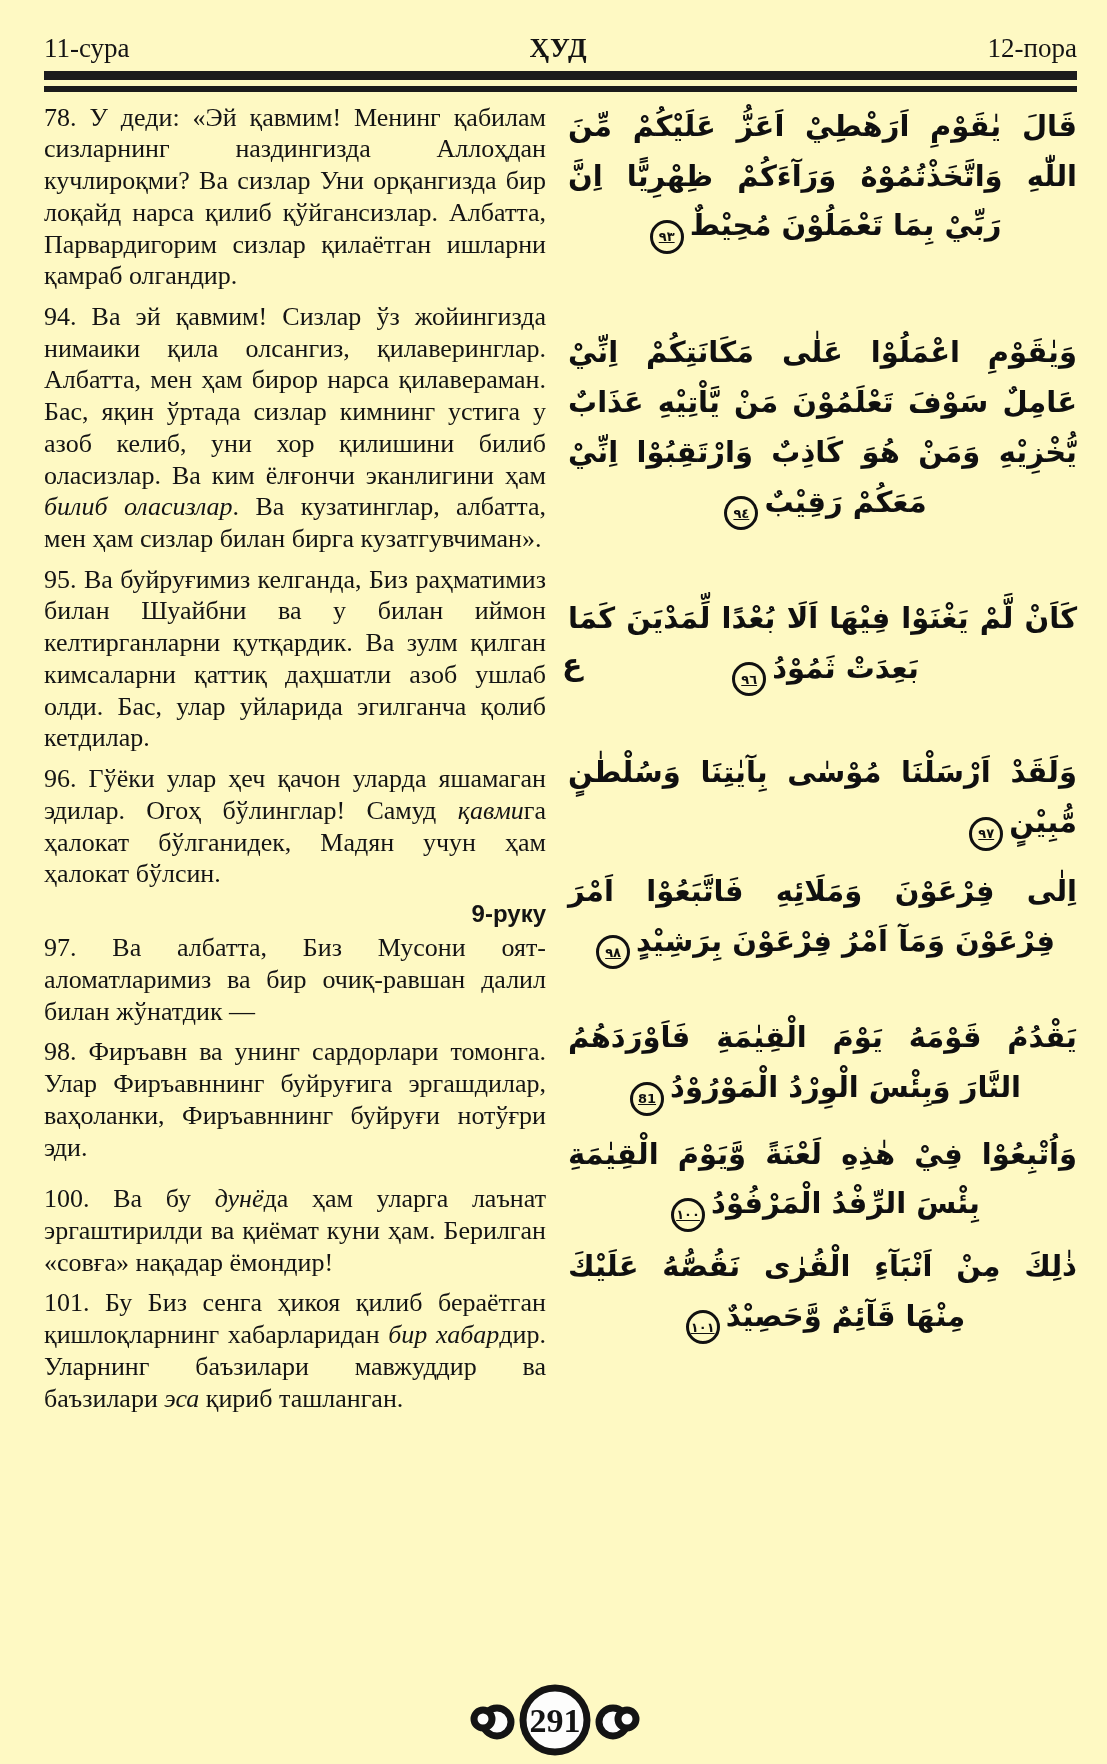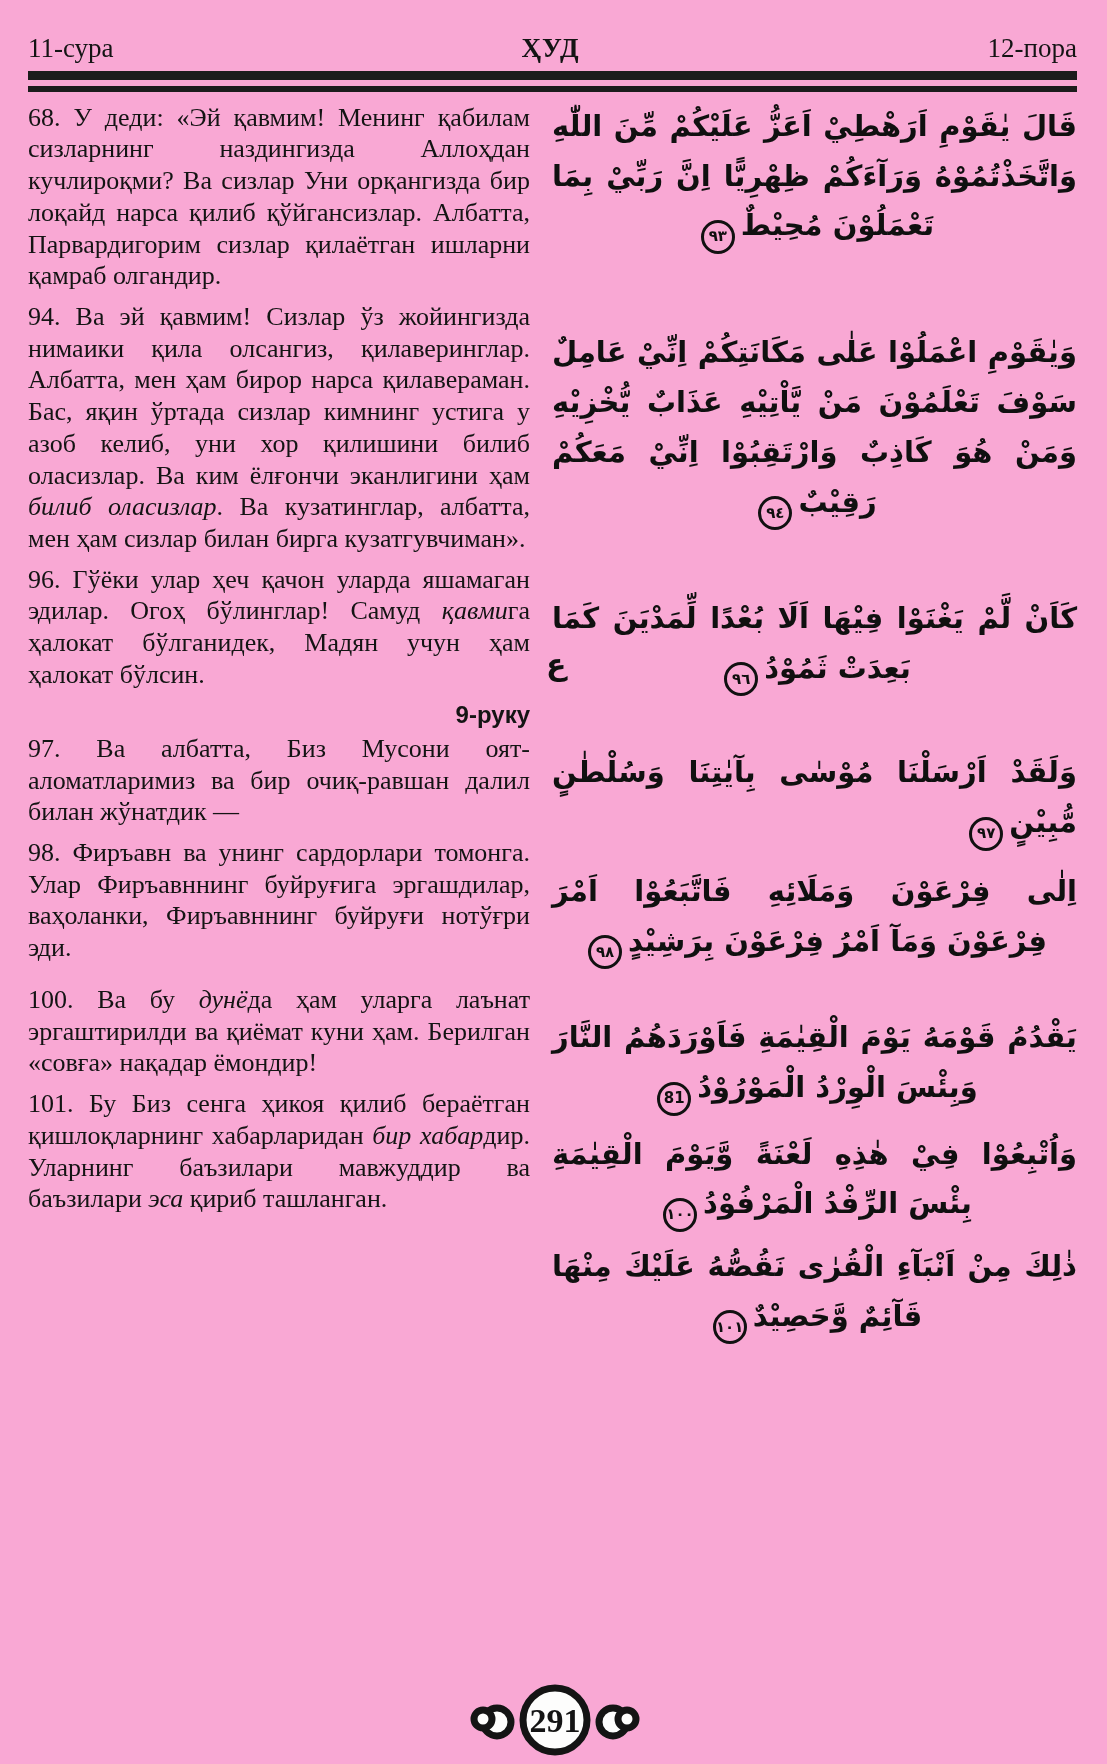--- a/index.html
+++ b/index.html
@@ -1,23 +1,23 @@
 <!DOCTYPE html>
 <html><head>
 <meta charset="utf-8">
 <style>
   html,body { margin:0; padding:0; background:#e8e8e8; }
   .page {
     position:relative;
     width:1107px; height:1764px;
     margin:0 auto;
-    background:#f9a8d4;
+    background:#fef9c3;
     color:#141414;
     box-sizing:border-box;
-    padding:34px 30px 0 28px;
+    padding:34px 30px 0 44px;
     overflow:hidden;
     font-family:"Liberation Serif", serif;
   }
   
   .hdr {
     display:flex; justify-content:space-between; align-items:flex-end;
     font-size:27px; line-height:1.1;
   }
   .hdr .c { font-weight:bold; letter-spacing:1px; }
   .rule {
@@ -61,24 +61,25 @@
   .mb95 { margin-bottom:4px; }
   .mb96 { margin-bottom:52px; }
   .mb97 { margin-bottom:16px; }
   .mb98 { margin-bottom:44px; }
   .mb99 { margin-bottom:14px; }
   .mb100 { margin-bottom:10px; }
   .vnum {
     display:inline-flex; align-items:center; justify-content:center;
     width:34px; height:34px; box-sizing:border-box;
     border:3.5px solid #111; border-radius:50%;
-    font-size:15px; line-height:1;
+    font-size:13px; line-height:1;
     vertical-align:-6px;
     margin:0 6px;
     letter-spacing:0;
+    text-decoration:underline;
   }
   .ruku-mark {
     position:absolute;
     left:-6px; bottom:16px;
     font-size:30px; line-height:1;
   }
   
   .pagenum {
     position:absolute;
     left:450px; top:1682px;
@@ -99,22 +100,23 @@
   <div class="hdr">
     <span>11-сура</span>
     <span class="c">ҲУД</span>
     <span>12-пора</span>
   </div>
   <div class="rule"></div>
 
   <div class="content">
 
     <div class="col-uz">
-      <p><span>68. У деди: «Эй қавмим! Менинг қабилам сизларнинг наздингизда Аллоҳдан кучлироқми? Ва сизлар Уни орқангизда бир лоқайд нарса қилиб қўйгансизлар. Албатта, Парвардигорим сизлар қилаётган ишларни қамраб олгандир.</span></p>
+      <p><span>78. У деди: «Эй қавмим! Менинг қабилам сизларнинг наздингизда Аллоҳдан кучлироқми? Ва сизлар Уни орқангизда бир лоқайд нарса қилиб қўйгансизлар. Албатта, Парвардигорим сизлар қилаётган ишларни қамраб олгандир.</span></p>
       <p><span>94. Ва эй қавмим! Сизлар ўз жойингизда нимаики қила олсангиз, қилаверинглар. Албатта, мен ҳам бирор нарса қилавераман. Бас, яқин ўртада сизлар кимнинг устига у азоб келиб, уни хор қилишини билиб оласизлар. Ва ким ёлғончи эканлигини ҳам </span><i>билиб оласизлар</i><span>. Ва кузатинглар, албатта, мен ҳам сизлар билан бирга кузатгувчиман».</span></p>
+      <p><span>95. Ва буйруғимиз келганда, Биз раҳматимиз билан Шуайбни ва у билан иймон келтирганларни қутқардик. Ва зулм қилган кимсаларни қаттиқ даҳшатли азоб ушлаб олди. Бас, улар уйларида эгилганча қолиб кетдилар.</span></p>
       <p><span>96. Гўёки улар ҳеч қачон уларда яшамаган эдилар. Огоҳ бўлинглар! Самуд </span><i>қавми</i><span>га ҳалокат бўлганидек, Мадян учун ҳам ҳалокат бўлсин.</span></p>
       <div class="ruku">9-руку</div>
       <p><span>97. Ва албатта, Биз Мусони оят-аломатларимиз ва бир очиқ-равшан далил билан жўнатдик —</span></p>
       <p><span>98. Фиръавн ва унинг сардорлари томонга. Улар Фиръавннинг буйруғига эргашдилар, ваҳоланки, Фиръавннинг буйруғи нотўғри эди.</span></p>
       <p class="sp"><span>100. Ва бу </span><i>дунё</i><span>да ҳам уларга лаънат эргаштирилди ва қиёмат куни ҳам. Берилган «совға» нақадар ёмондир!</span></p>
       <p><span>101. Бу Биз сенга ҳикоя қилиб бераётган қишлоқларнинг хабарларидан </span><i>бир хабар</i><span>дир. Уларнинг баъзилари мавжуддир ва баъзилари </span><i>эса</i><span> қириб ташланган.</span></p>
     </div>
 
     <div class="col-ar">
       <p class="ab mb93"><span>قَالَ يٰقَوْمِ اَرَهْطِيْ اَعَزُّ عَلَيْكُمْ مِّنَ اللّٰهِ وَاتَّخَذْتُمُوْهُ وَرَآءَكُمْ ظِهْرِيًّا اِنَّ رَبِّيْ بِمَا تَعْمَلُوْنَ مُحِيْطٌ</span><span class="vnum">٩٣</span></p>

